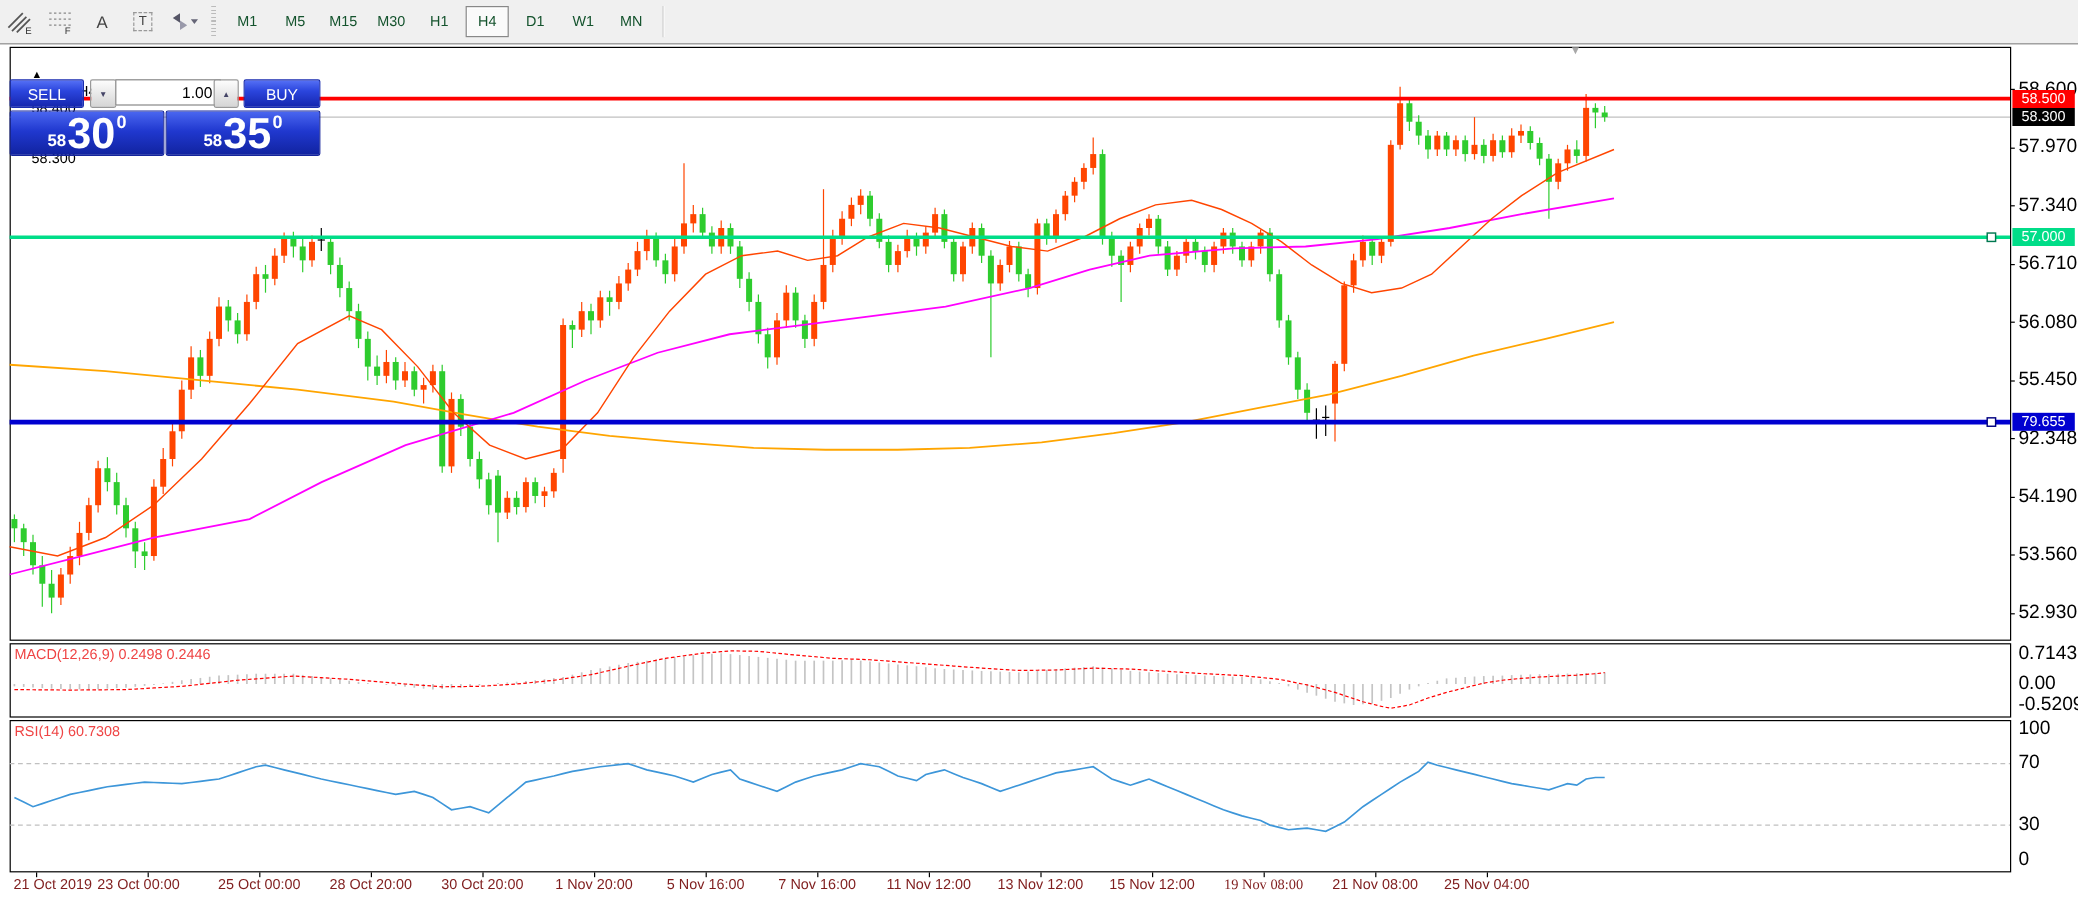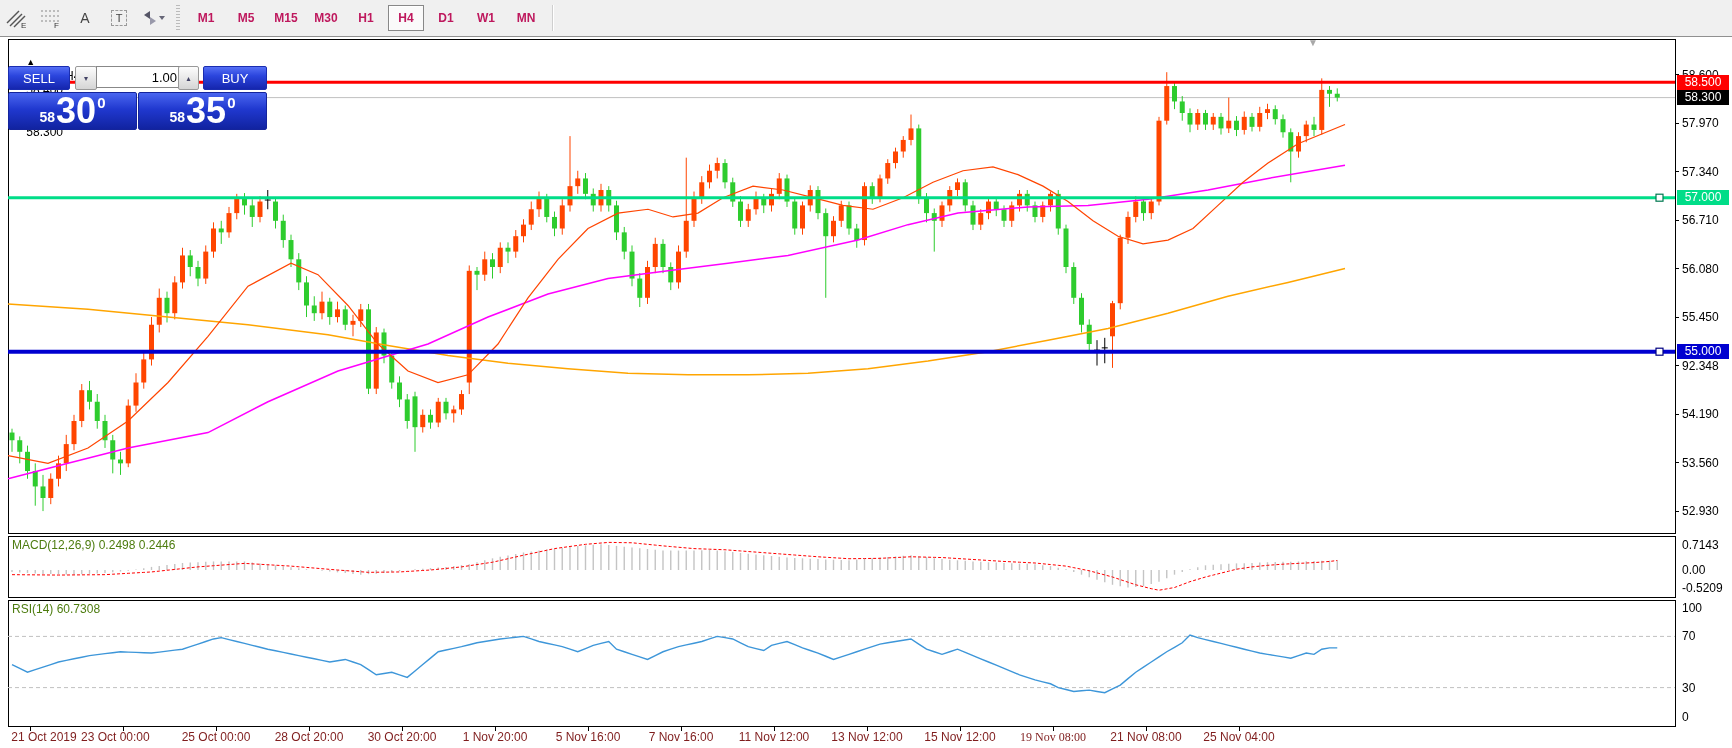--- a/index.html
+++ b/index.html
@@ -2,21 +2,21 @@
 <html><head>
 <meta charset="utf-8">
 <style>
   html,body{margin:0;padding:0;background:#fff;width:1732px;height:748px;overflow:hidden;
     font-family:"Liberation Sans","DejaVu Sans",sans-serif;-webkit-font-smoothing:none;}
   #stage{position:relative;width:1732px;height:748px;background:#fff;}
   
   #toolbar{position:absolute;left:0;top:0;width:1732px;height:36px;background:#f0f0f0;
     border-bottom:1px solid #909090;display:flex;align-items:center;}
   .tbtn{height:24px;min-width:26px;padding:0 4px;display:flex;align-items:center;justify-content:center;
-    font-size:12px;color:#be185d;border:1px solid transparent;margin:12px 2px;cursor:default;font-weight:bold;}
+    font-size:12px;color:#14532d;border:1px solid transparent;margin:12px 2px;cursor:default;}
   .tbtn.active{background:#fafafa;border:1px solid #888;box-shadow:inset 1px 1px 0 #fff;}
   .toolicon{width:28px;height:26px;display:flex;align-items:center;justify-content:center;margin:0 3px;color:#555;}
   .sep{width:1px;height:26px;background:#cfcfcf;margin:0 6px;border-right:1px solid #fff;}
   .gripper{width:4px;height:26px;margin:0 6px;background:repeating-linear-gradient(180deg,#bbb 0 1px,transparent 1px 3px);}
   
   .ovl{position:absolute;z-index:5;}
   #symline{left:13px;top:41px;font-size:12px;color:#000;white-space:pre;}
   #symline .mk{font-size:9px;position:relative;top:-1px;}
   
   #trade{left:8px;top:62px;width:257px;height:64px;z-index:6;}
@@ -25,27 +25,27 @@
   .spinbtn{position:absolute;background:linear-gradient(180deg,#fdfdfd,#d5d5d5);border:1px solid #999;
     display:flex;align-items:center;justify-content:center;font-size:8px;color:#446;border-radius:2px;}
   #volbox{position:absolute;background:#fff;border:1px solid #888;font-size:13px;color:#000;
     display:flex;align-items:center;justify-content:flex-end;padding-right:6px;}
   .tile{position:absolute;background:linear-gradient(180deg,#4a66f0 0%,#2038cf 45%,#1123a0 100%);
     border:1px solid #14249c;color:#fff;display:flex;align-items:flex-end;justify-content:center;border-radius:2px;padding-bottom:2px;}
   .tile .sm{font-size:14px;font-weight:bold;line-height:1;margin-bottom:3px;}
   .tile .big{font-size:36px;font-weight:bold;line-height:0.85;margin:0 1px;}
   .tile .sup{font-size:15px;font-weight:bold;line-height:1;align-self:flex-start;margin-top:2px;}
   
-  .plabel{position:absolute;left:1682px;font-size:12px;color:#000;height:14px;line-height:14px;z-index:5;}
+  .plabel{position:absolute;left:1682px;font-size:16px;color:#000;height:14px;line-height:14px;z-index:5;}
   .pbadge{position:absolute;left:1677px;width:52px;height:15px;line-height:15px;font-size:12px;color:#fff;
     text-align:center;z-index:6;}
   .ptick{position:absolute;left:1675px;width:4px;height:1px;background:#000;z-index:5;}
   .ttick{position:absolute;width:1px;height:4px;top:727px;background:#000;z-index:5;}
   .tlabel{position:absolute;top:730px;font-size:12px;color:#7f1d1d;white-space:nowrap;z-index:5;}
-  .ilabel{position:absolute;font-size:12px;color:#4d7c0f;z-index:5;text-align:center;}
+  .ilabel{position:absolute;font-size:12px;color:#ef4444;z-index:5;text-align:center;}
   #annot{position:absolute;font-weight:bold;font-size:44px;letter-spacing:2px;z-index:4;white-space:nowrap;}
   #shiftmark{position:absolute;left:1308px;top:37px;font-size:10px;color:#a8a8a8;z-index:5;}
 </style>
 </head>
 <body>
 
 <div id="stage">
 
   <div id="toolbar">
     <div class="toolicon">
@@ -681,21 +681,21 @@
       <div class="plabel" style="top: 358.56px;">92.348</div>
       <div class="ptick" style="top: 413.57px;"></div>
       <div class="plabel" style="top: 407.07px;">54.190</div>
       <div class="ptick" style="top: 462.08px;"></div>
       <div class="plabel" style="top: 455.58px;">53.560</div>
       <div class="ptick" style="top: 510.59px;"></div>
       <div class="plabel" style="top: 504.09px;">52.930</div>
       <div class="pbadge" style="top: 74.7px; background: rgb(255, 0, 0);">58.500</div>
       <div class="pbadge" style="top: 90.1px; background: rgb(0, 0, 0);">58.300</div>
       <div class="pbadge" style="top: 190.2px; background: rgb(0, 221, 136);">57.000</div>
-      <div class="pbadge" style="top: 344.2px; background: rgb(0, 0, 208);">55.000</div>
+      <div class="pbadge" style="top: 344.2px; background: rgb(0, 0, 208);">79.655</div>
       <div class="ttick" style="left: 30px;"></div>
       <div class="tlabel" style="left: 2px; width: 84px; text-align: center;">21 Oct 2019</div>
       <div class="ttick" style="left: 123px;"></div>
       <div class="tlabel" style="left: 81px; width: 84px; text-align: left;">23 Oct 00:00</div>
       <div class="ttick" style="left: 216px;"></div>
       <div class="tlabel" style="left: 174px; width: 84px; text-align: center;">25 Oct 00:00</div>
       <div class="ttick" style="left: 309px;"></div>
       <div class="tlabel" style="left: 267px; width: 84px; text-align: center;">28 Oct 20:00</div>
       <div class="ttick" style="left: 402px;"></div>
       <div class="tlabel" style="left: 360px; width: 84px; text-align: center;">30 Oct 20:00</div>

